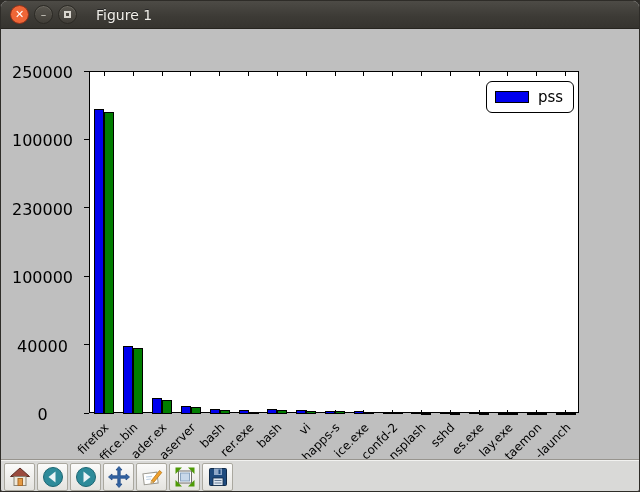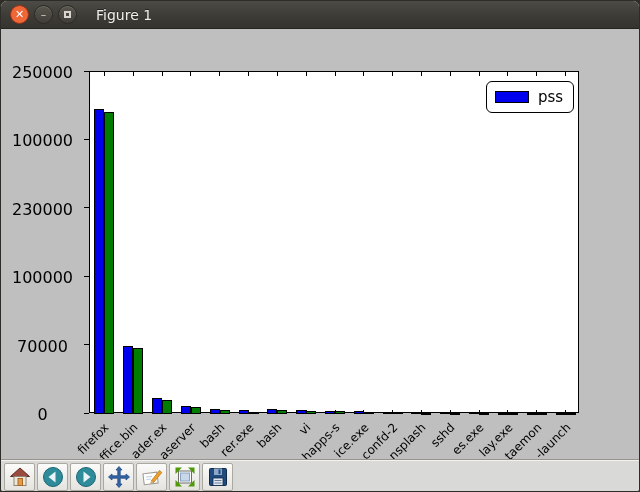--- a/index.html
+++ b/index.html
@@ -144,21 +144,21 @@
         <div class="xtick" style="left: 446.265px; top: 338px;"></div>
         <div class="bar" style="left: 436.765px; top: 341px; width: 10px; height: 1px; background: rgb(0, 0, 238);"></div>
         <div class="bar" style="left: 446.765px; top: 341px; width: 10px; height: 1px; background: rgb(0, 125, 0);"></div>
         <div class="xtick" style="left: 475.088px; top: 0px;"></div>
         <div class="xtick" style="left: 475.088px; top: 338px;"></div>
         <div class="bar" style="left: 465.588px; top: 341px; width: 10px; height: 1px; background: rgb(0, 0, 238);"></div>
         <div class="bar" style="left: 475.588px; top: 341px; width: 10px; height: 1px; background: rgb(0, 125, 0);"></div>
       </div>
   <div class="ylab" style="left: 2px; top: 376px; width: 79px;">0</div>
       <div class="ytick" style="left: 83px; top: 383.5px;"></div>
-      <div class="ylab" style="left: 2px; top: 307.6px; width: 79px;">70000</div>
+      <div class="ylab" style="left: 2px; top: 307.6px; width: 79px;">40000</div>
       <div class="ytick" style="left: 83px; top: 315.1px;"></div>
       <div class="ylab" style="left: 2px; top: 239.2px; width: 79px;">100000</div>
       <div class="ytick" style="left: 83px; top: 246.7px;"></div>
       <div class="ylab" style="left: 2px; top: 170.8px; width: 79px;">230000</div>
       <div class="ytick" style="left: 83px; top: 178.3px;"></div>
       <div class="ylab" style="left: 2px; top: 102.4px; width: 79px;">100000</div>
       <div class="ytick" style="left: 83px; top: 109.9px;"></div>
       <div class="ylab" style="left: 2px; top: 34px; width: 79px;">250000</div>
       <div class="ytick" style="left: 83px; top: 41.5px;"></div>
       <div class="xlab" style="left: -97.5882px; top: 390px; padding-right: 2px;">firefox</div>

